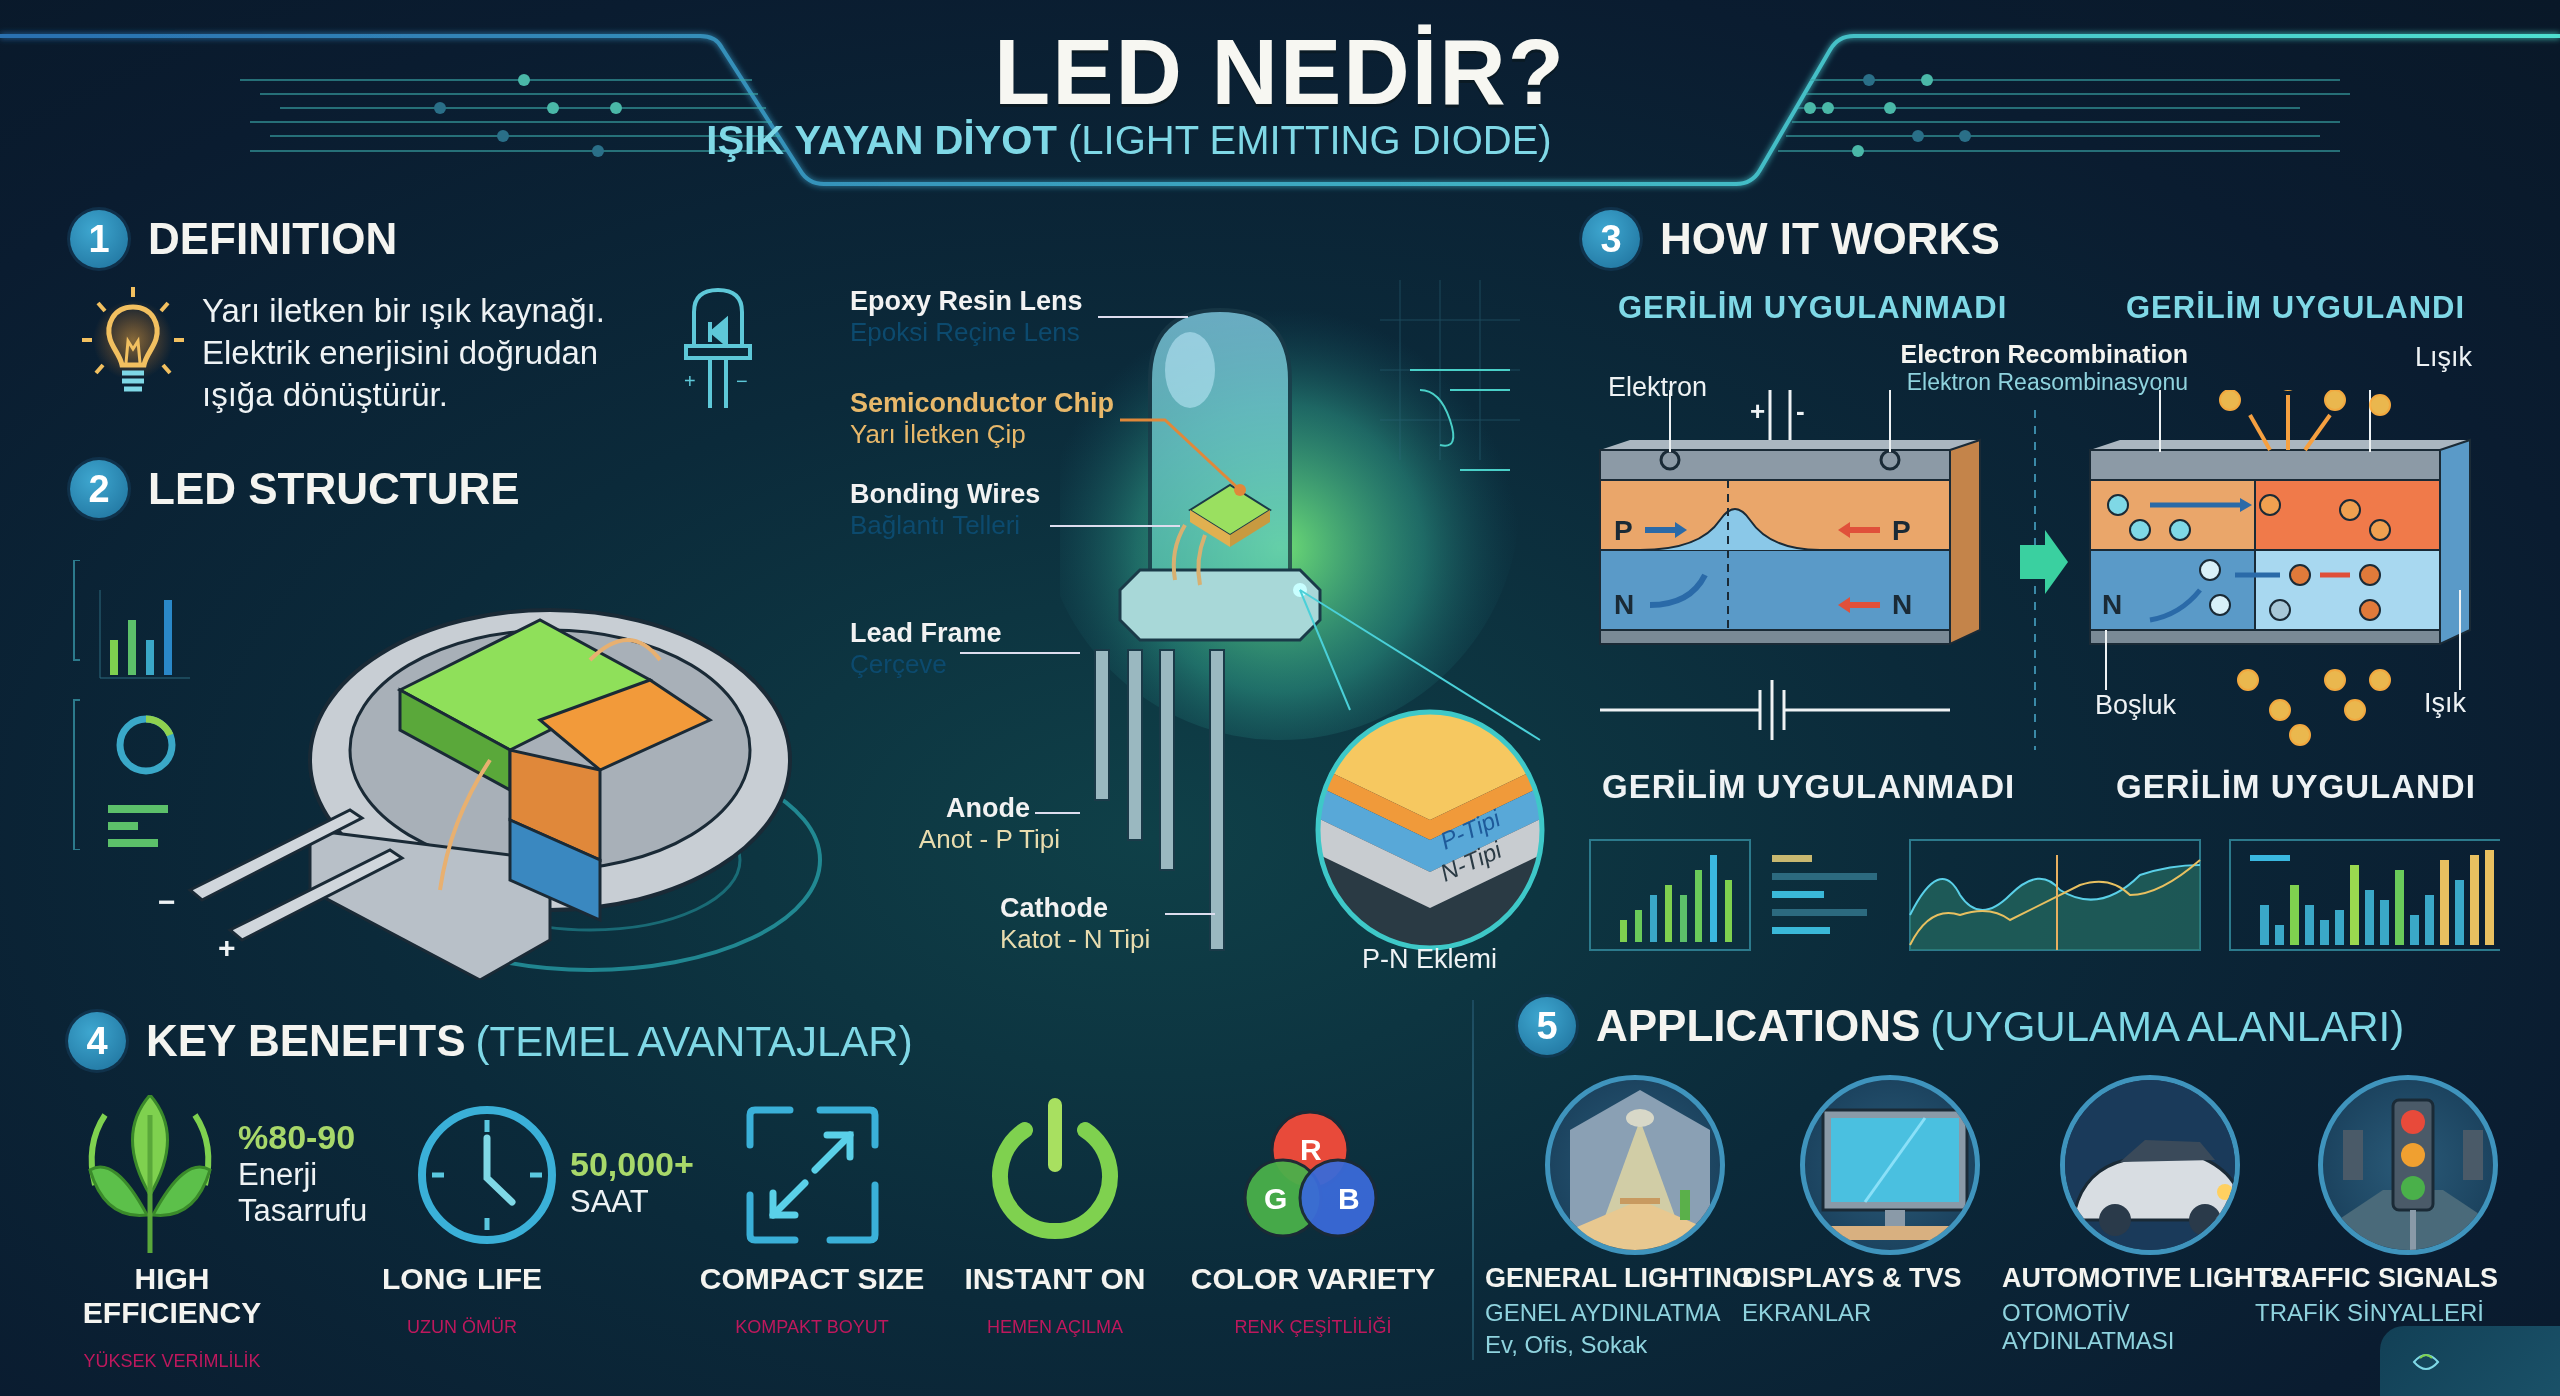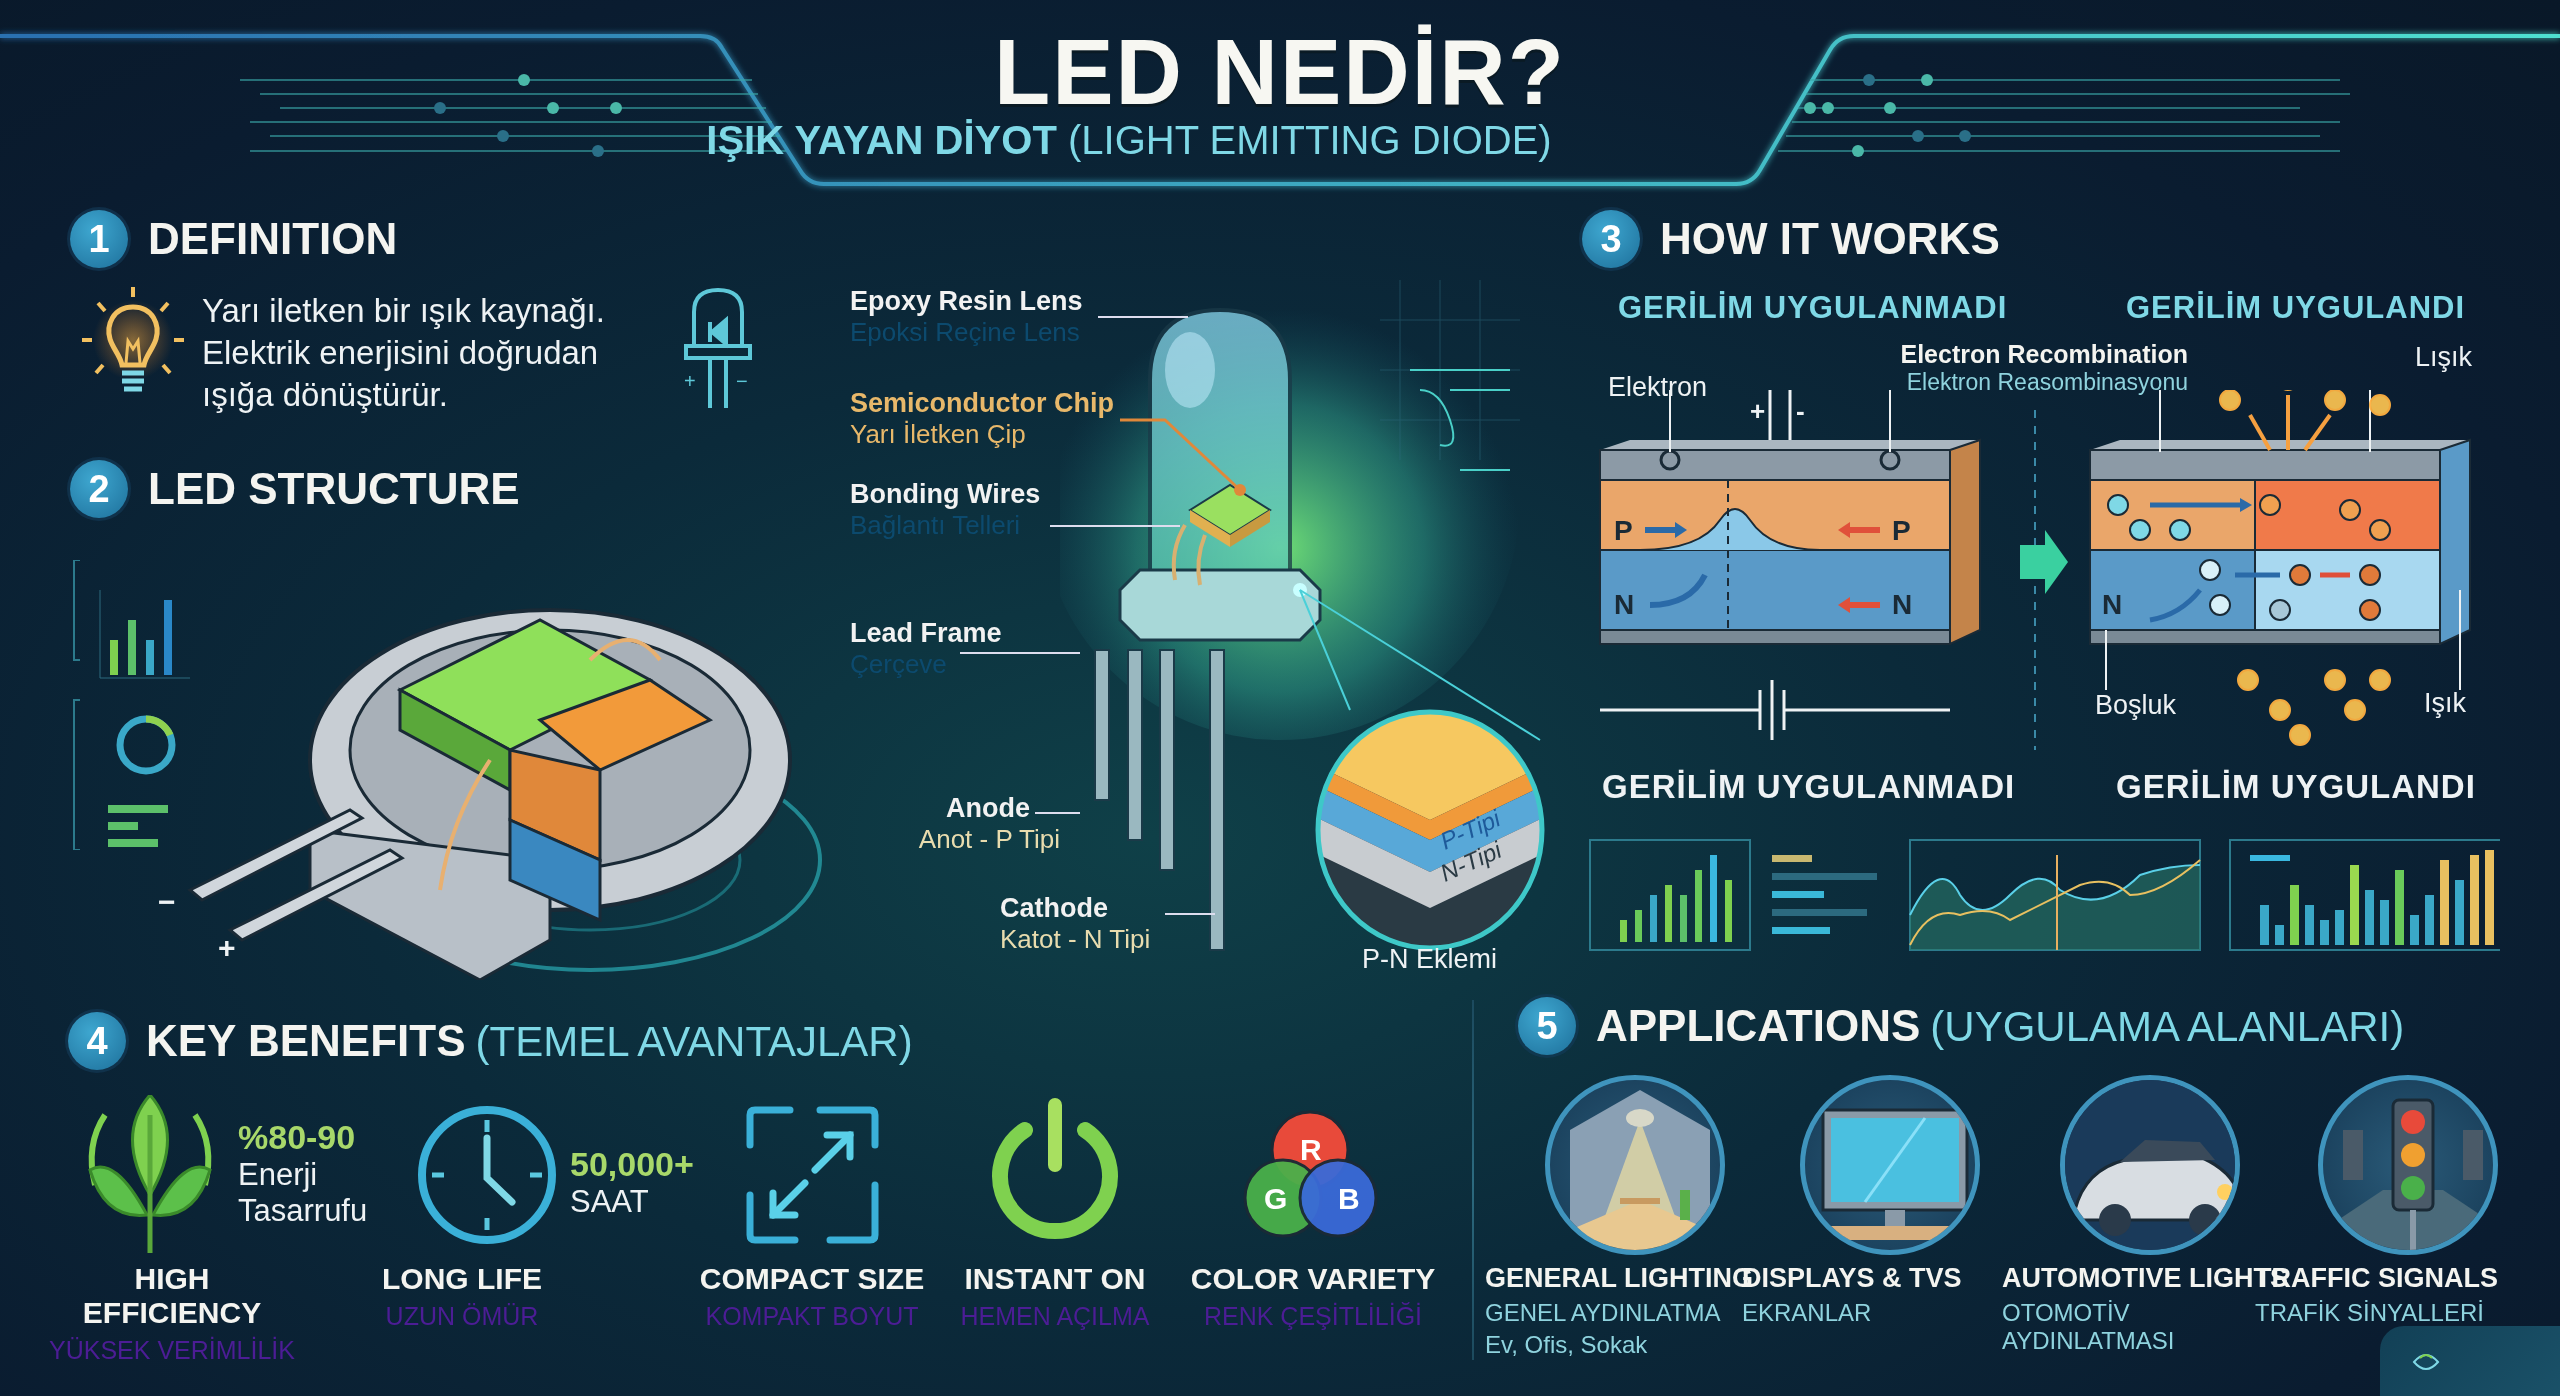--- a/index.html
+++ b/index.html
@@ -45,21 +45,21 @@
   .lbl-sub { font-size: 26px; color: #0c4a6e; }
   .lbl-sub.gold { color: #e8b86a; }
   .lbl-sub.cream { color: #e8dcae; }
 
   .state-head { font-size: 31px; font-weight: 700; color: #7fd8e6; letter-spacing: 1px; }
   .state-foot { font-size: 33px; font-weight: 700; color: #eef2f4; letter-spacing: 1px; }
   .small-lbl { font-size: 27px; color: #eef2f4; }
 
   .benefit { position: absolute; text-align: center; width: 260px; }
   .benefit .t1 { font-size: 30px; font-weight: 700; color: #f4f4f0; }
-  .benefit .t2 { font-size: 25px; color: #4c1d95; margin-top: 6px; }
+  .benefit .t2 { font-size: 18px; color: #be185d; margin-top: 21px; }
   .stat-big { font-size: 34px; font-weight: 700; color: #a8d86a; }
   .stat-small { font-size: 31px; color: #eef2f4; line-height: 36px; }
 
   .app { position: absolute; width: 300px; }
   .app .t1 { font-size: 27px; font-weight: 700; color: #f4f4f0; }
   .app .t2 { font-size: 24px; color: #8fd3de; margin-top: 5px; }
   .app .t3 { font-size: 24px; color: #8fd3de; margin-top: 4px; }
   .app-circle {
     position: absolute; width: 180px; height: 180px; border-radius: 50%;
     border: 5px solid #3f94bd; background: radial-gradient(circle, #2a5a78, #163a55);

